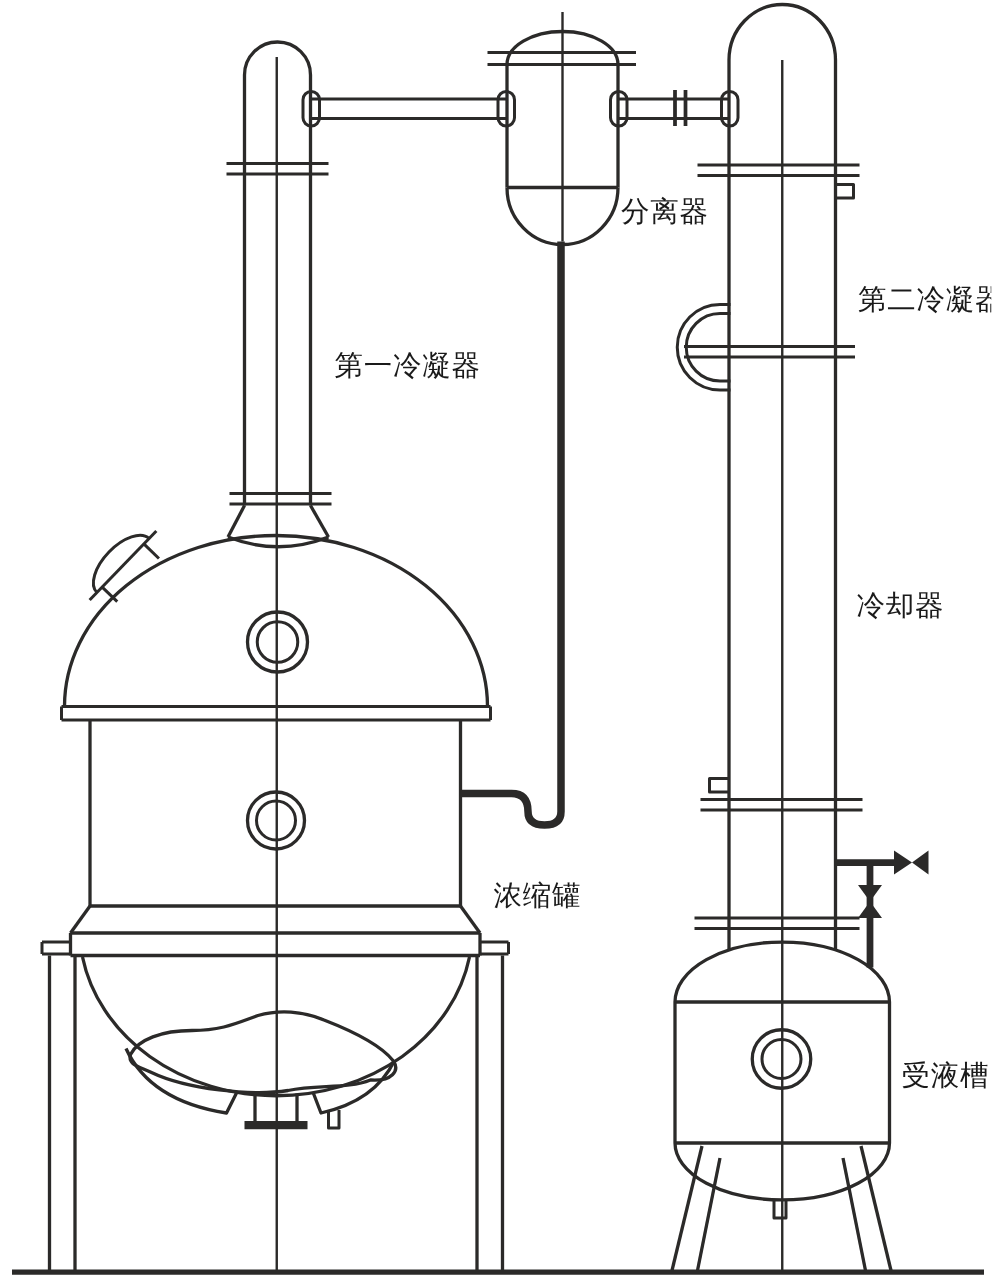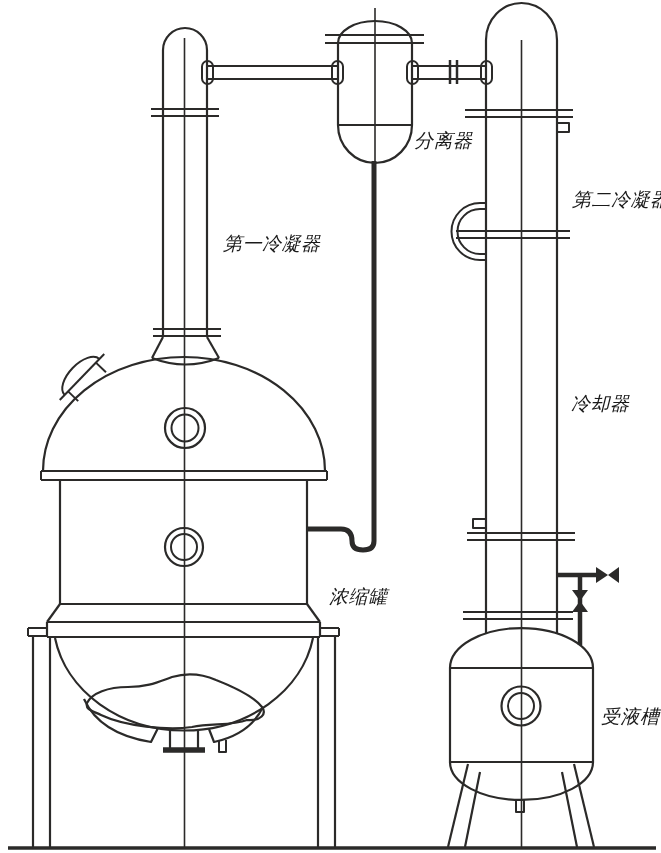--- a/index.html
+++ b/index.html
@@ -7,21 +7,20 @@
     --text:#1a1a1a;
     --bg:#ffffff;
   }
   html,body{margin:0;padding:0;background:var(--bg);}
   .stage{
     position:relative;
     width:661px;height:853px;
     background:var(--bg);
     overflow:hidden;
     font-family:"Liberation Serif","DejaVu Serif",serif;
-    font-style:italic;
   }
   svg{display:block}
   .ln{stroke:var(--line);fill:none;stroke-width:2.2px;stroke-linecap:butt;stroke-linejoin:round;}
   .thin{stroke-width:1.6px;}
   .fl{stroke-width:2px;}
   .pipe{stroke-width:5px;}
   .pipe2{stroke-width:4.5px;}
   .heavy{stroke-width:5.5px;}
   .ground{stroke-width:3.5px;}
   .tick{stroke-width:2.5px;}

